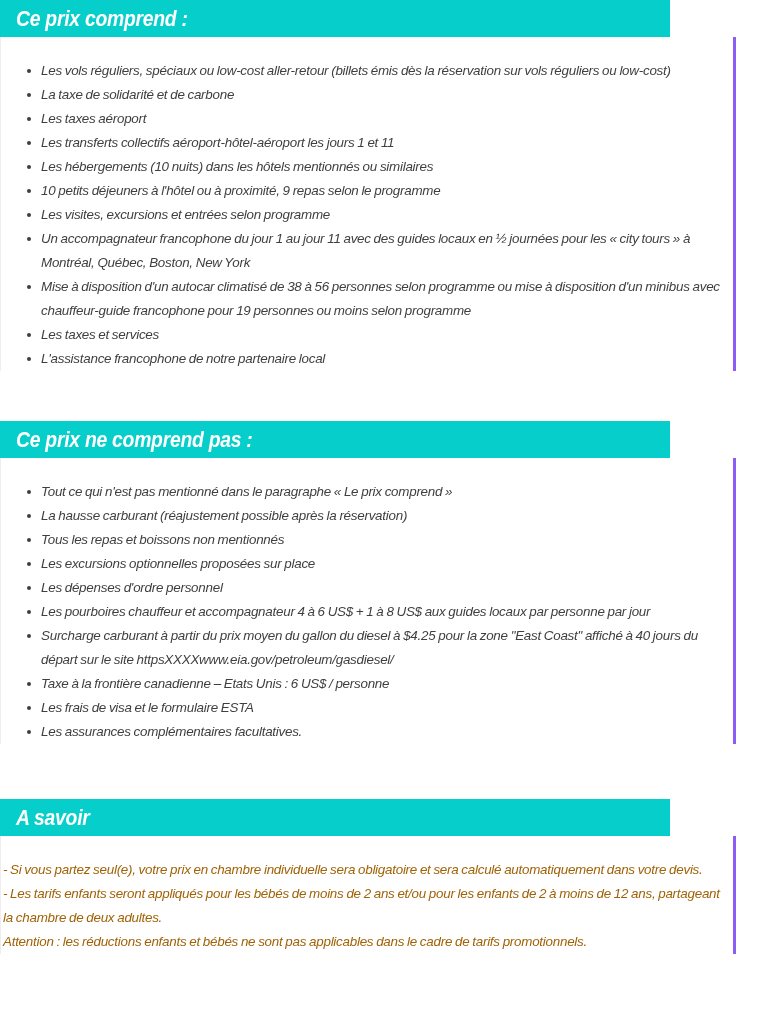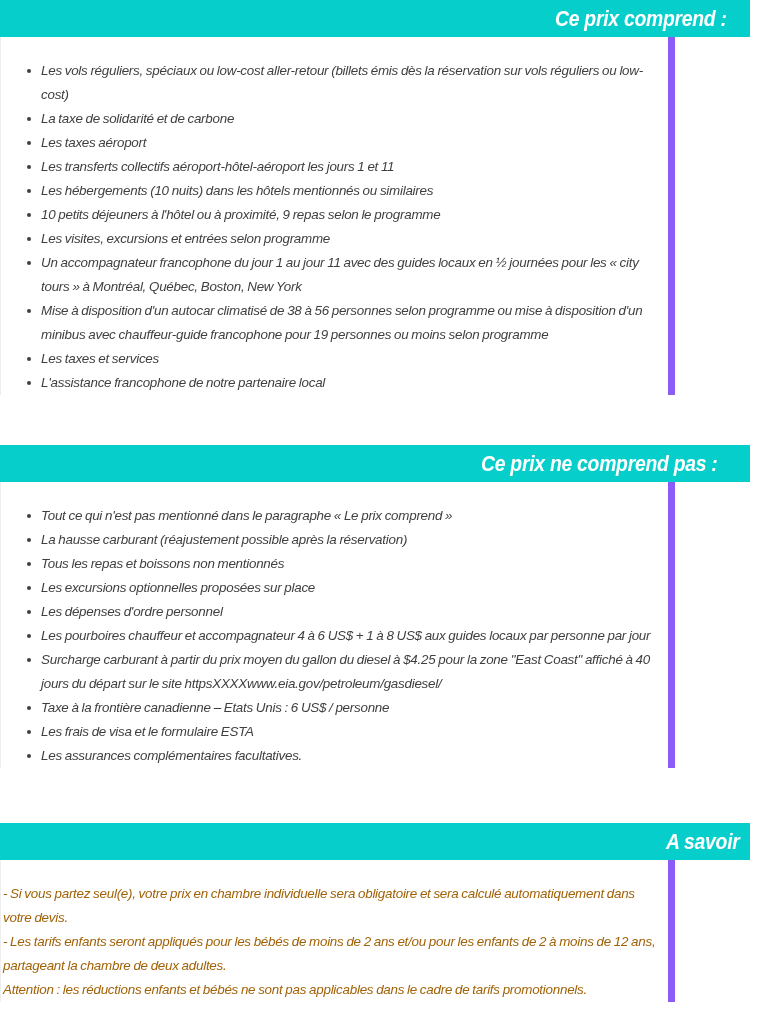--- a/index.html
+++ b/index.html
@@ -21,45 +21,44 @@
     width: 758px;
     height: 1019px;
     position: relative;
     background: #ffffff;
   }
 
   
   .section-header {
     background: #06ceca;
     height: 37px;
-    width: 750px;
+    width: 670px;
     display: flex;
     align-items: center;
     padding-left: 16px;
-    justify-content: flex-end;
   }
   .section-header .section-title {
     color: #ffffff;
     font-family: "Liberation Sans Narrow", "Liberation Sans", sans-serif;
     font-size: 22px;
     font-style: italic;
     font-weight: 700;
     letter-spacing: -0.3px;
     line-height: 1;
     transform: scaleX(0.88);
     transform-origin: left center;
     white-space: nowrap;
   }
 
   
   .section-body {
     background: #ffffff;
     border-left: 1px solid #eeeeee;
-    border-right: 7px solid #8b5cf6;
-    width: 675px;
+    border-right: 3px solid #8b5cf6;
+    width: 736px;
   }
 
   ul.bullet-list {
     list-style: none;
     margin: 0;
     padding: 0;
   }
   ul.bullet-list li {
     position: relative;
     color: #3f3f3f;

